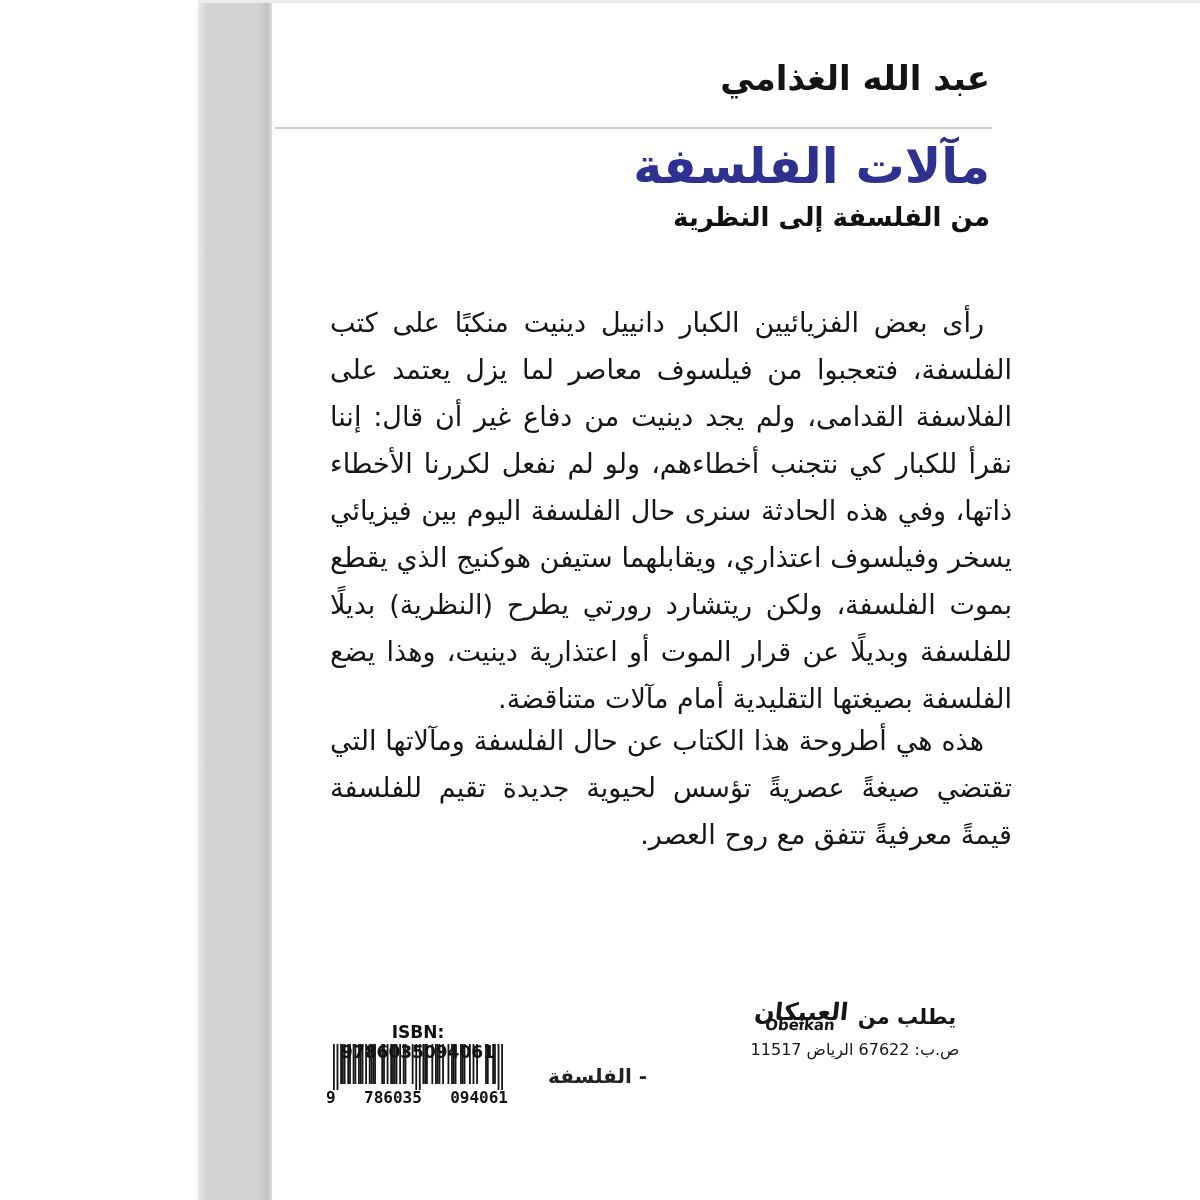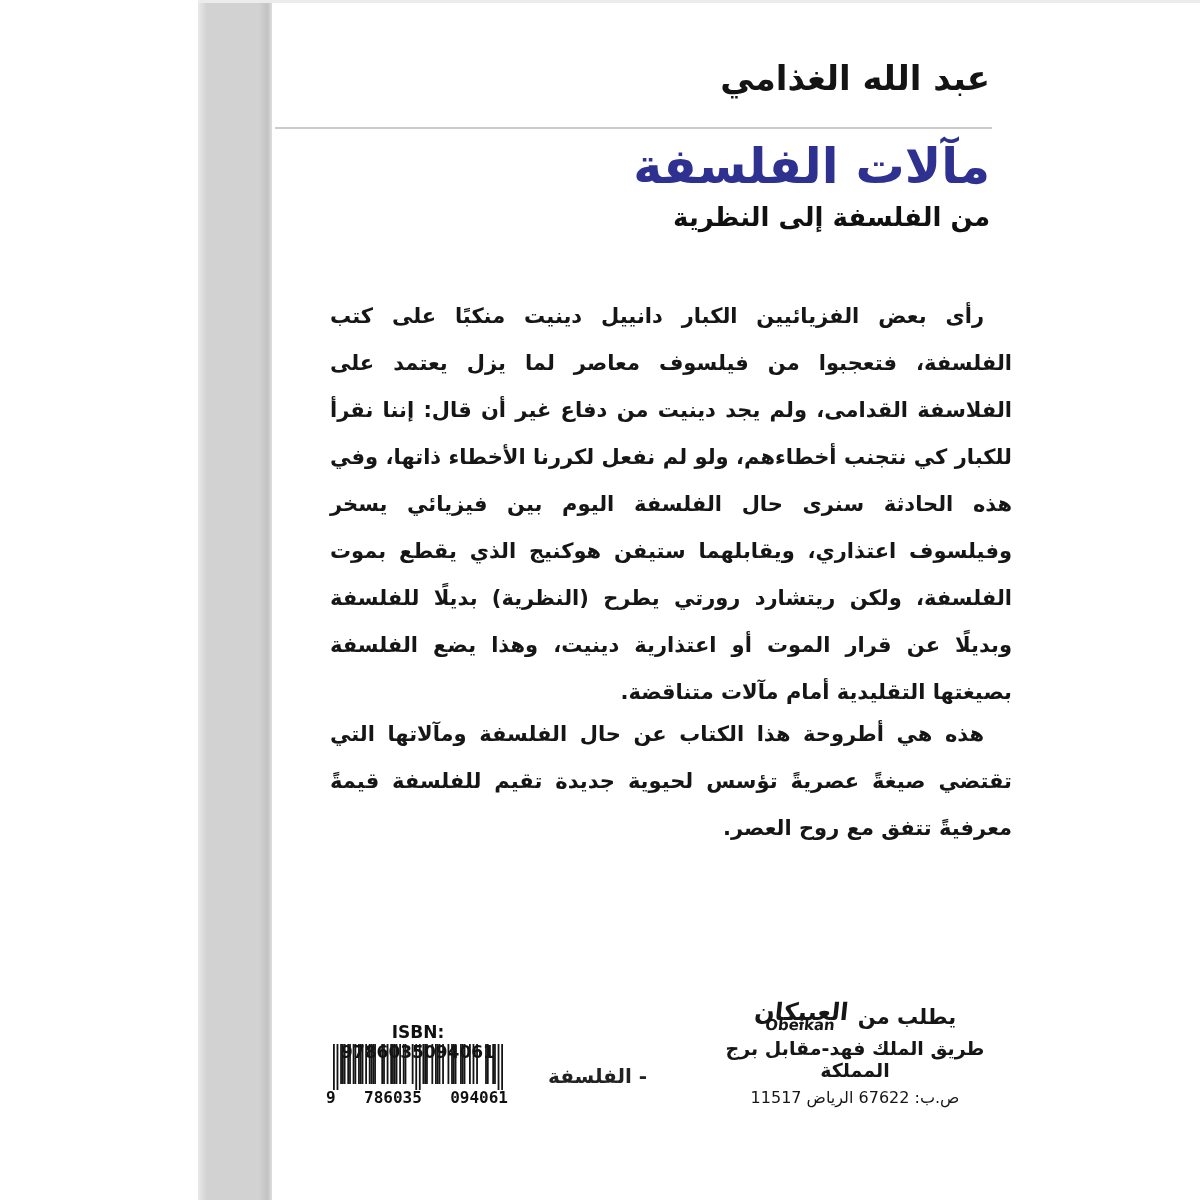--- a/index.html
+++ b/index.html
@@ -26,21 +26,21 @@
     right:210px;top:138px;direction:rtl;text-align:right;
     font-size:49px;font-weight:700;
   }
   .subtitle{
     right:210px;top:202px;direction:rtl;text-align:left;
     font-size:26px;font-weight:700;color:#111;margin-left:36px;
   }
   
   .para{
     direction:rtl;text-align:justify;text-justify:inter-word;
-    font-size:21px;font-weight:700;line-height:47px;color:#161616;
+    font-size:27px;font-weight:400;line-height:47px;color:#161616;
     width:682px;right:188px;text-indent:28px;
   }
   .para1{top:272px;}
   .para2{top:690px;}
   
   .isbn-label{left:330px;top:1022px;width:176px;text-align:center;
     font-size:17px;font-weight:700;color:#111;}
   .barcode{left:333px;top:1044px;width:170px;height:46px;}
   .barcode-digits{
     left:326px;top:1088px;width:182px;display:flex;justify-content:space-between;
@@ -138,15 +138,14 @@
 <div class="abs category">- الفلسفة</div>
 
 <div class="abs publisher">
   <div class="pub-row1">
     <span class="order-from">يطلب من</span>
     <span class="logo">
       <span class="logo-ar">العبيكان</span>
       <span class="logo-en">Obeikan</span>
     </span>
   </div>
-  <div class="pub-line">طريق الملك فهد-مقابل برج المملكة</div>
   <div class="pub-line pobox">ص.ب: 67622 الرياض 11517</div>
 </div>
 
 </body></html>

